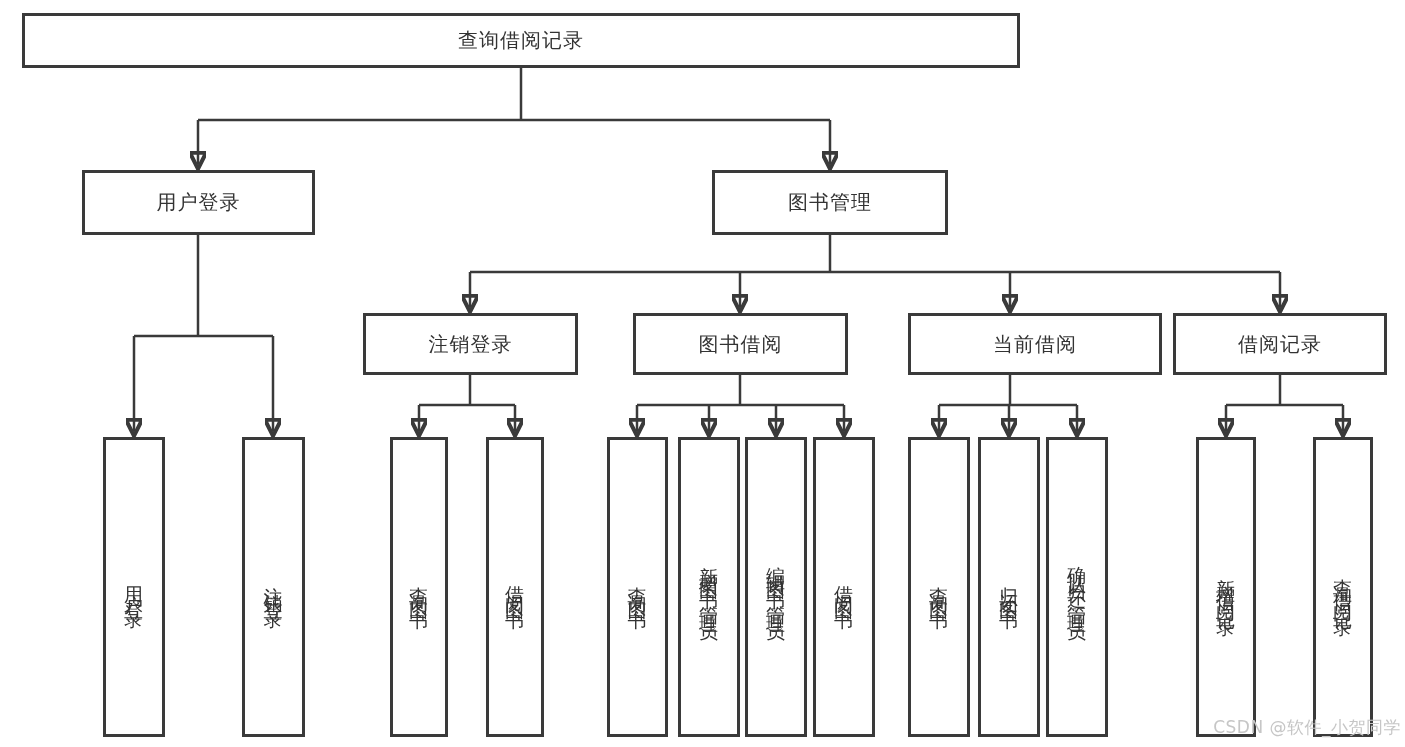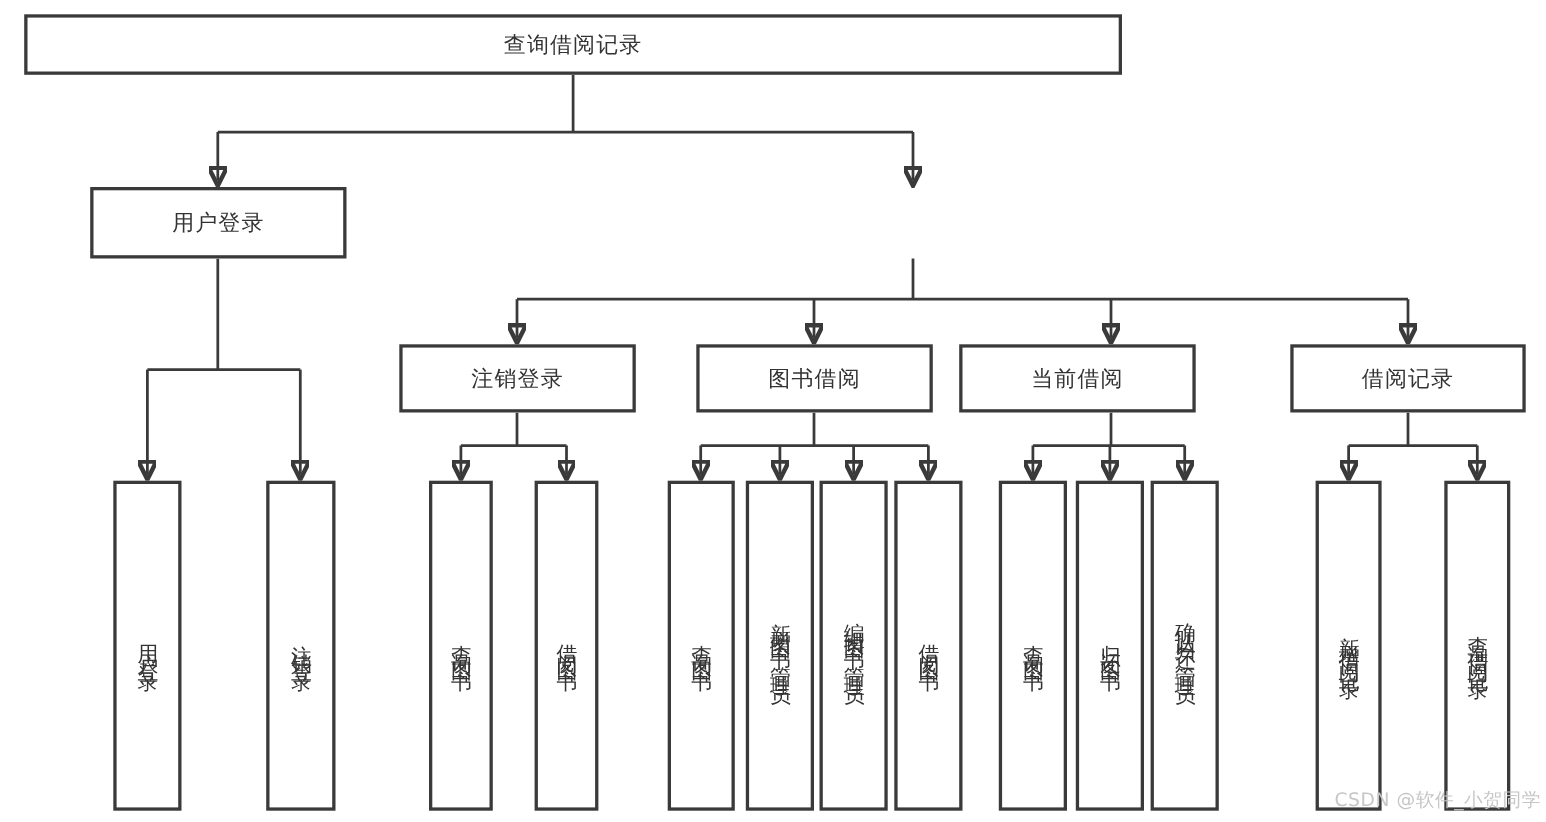--- a/index.html
+++ b/index.html
@@ -117,24 +117,25 @@
 
     <path d="M1280,375 V405"></path>
     <path d="M1226,405 H1343"></path>
     <path d="M1226,405 V431" marker-end="url(#arrow)"></path>
     <path d="M1343,405 V431" marker-end="url(#arrow)"></path>
   </svg>
 
   <div class="node" style="left:22px; top:13px; width:998px; height:55px;">查询借阅记录</div>
 
   <div class="node" style="left:82px; top:170px; width:233px; height:65px;">用户登录</div>
+  <div class="node" style="left:712px; top:170px; width:236px; height:65px;">图书管理</div>
 
   <div class="node" style="left:363px; top:313px; width:215px; height:62px;">注销登录</div>
   <div class="node" style="left:633px; top:313px; width:215px; height:62px;font-family:Liberation Mono, monospace;">图书借阅</div>
-  <div class="node" style="left:872px; top:313px; width:215px; height:62px;">当前借阅</div>
+  <div class="node" style="left:908px; top:313px; width:254px; height:62px;">当前借阅</div>
   <div class="node" style="left:1173px; top:313px; width:214px; height:62px;">借阅记录</div>
 
   <div class="leaf" style="left:103px; width:62px;">
     <span>用户登录</span>
   </div>
   <div class="leaf" style="left:242px; width:63px;">
     <span>注销登录</span>
   </div>
 
   <div class="leaf" style="left:390px; width:58px;">

